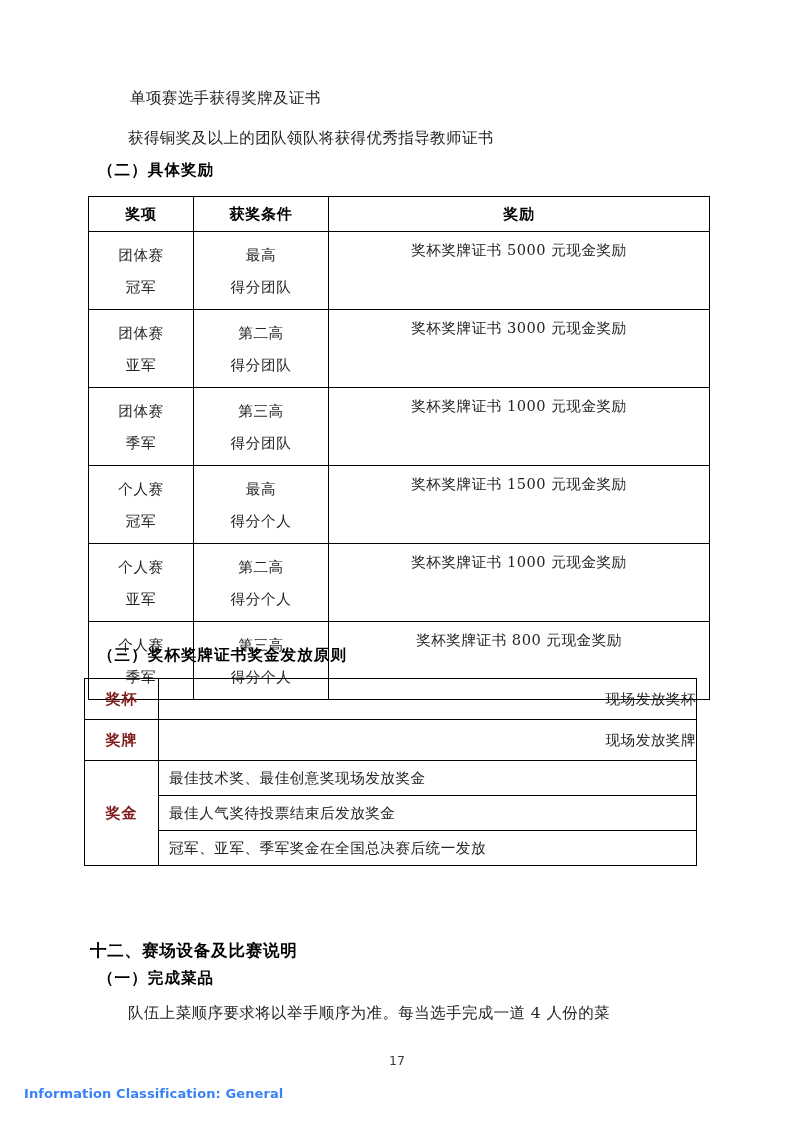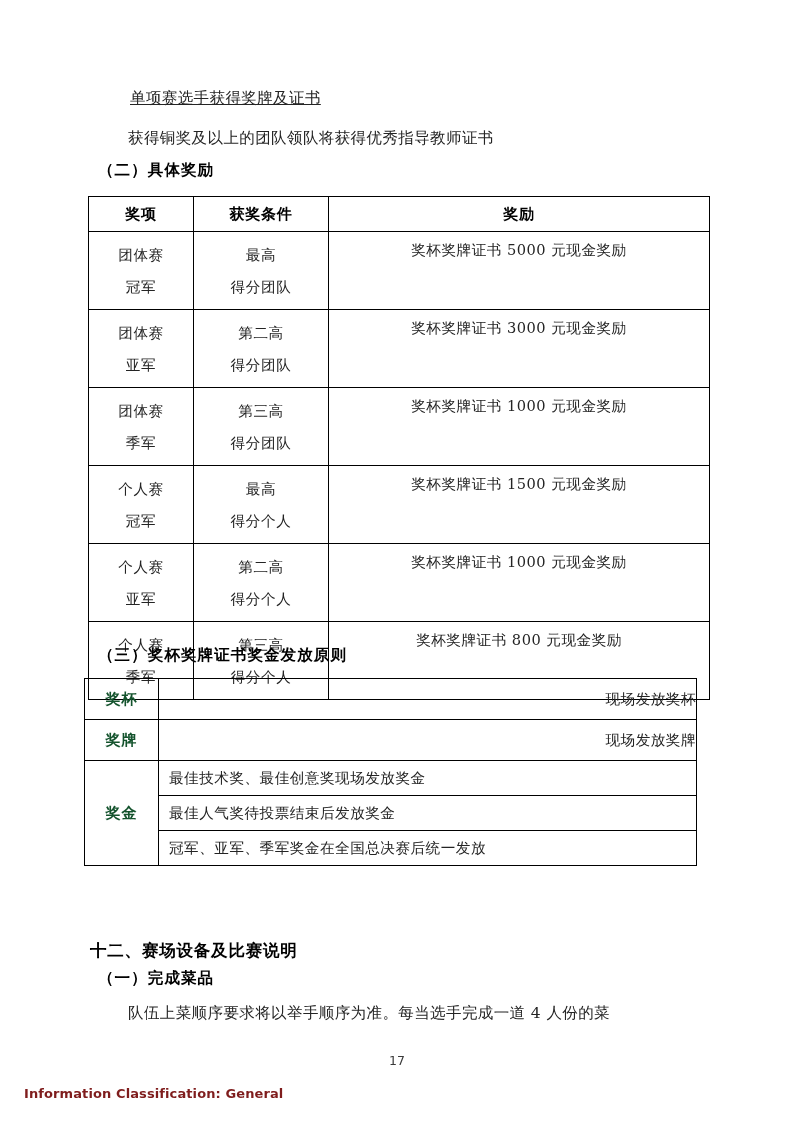--- a/index.html
+++ b/index.html
@@ -106,21 +106,21 @@
     left: 84px;
     top: 678px;
     width: 612px;
   }
   #dist-table td.label-cell {
     text-align: center;
     font-family: "DejaVu Sans", "Liberation Sans", sans-serif;
     font-weight: 700;
     font-size: 15px;
     letter-spacing: 1px;
-    color: #14532d;
+    color: #7f1d1d;
     width: 74px;
   }
   #dist-table td.content-cell {
     text-align: right;
     padding: 0 0 0 10px;
     letter-spacing: 0.5px;
   }
   #dist-table tr.simple-row td { height: 40px; }
   #dist-table td.cert-cell {
     height: 60px;
@@ -170,21 +170,21 @@
     font-weight: 700;
     letter-spacing: 0.1px;
     white-space: nowrap;
   }
 </style>
 </head>
 <body>
 
 <div class="page">
 
-  <div class="body-line" style="left:130px; top:88px;text-decoration:underline;">单项赛选手获得奖牌及证书</div>
+  <div class="body-line" style="left:130px; top:88px;">单项赛选手获得奖牌及证书</div>
   <div class="body-line" style="left:128px; top:128px;">获得铜奖及以上的团队领队将获得优秀指导教师证书</div>
 
   <div class="heading-sub" style="left:98px; top:160px;">（二）具体奖励</div>
 
   <table class="doc-table" id="award-table">
     <colgroup>
       <col style="width:105px">
       <col style="width:135px">
       <col style="width:381px">
     </colgroup>
@@ -302,15 +302,15 @@
     </tbody>
   </table>
 
   <div class="heading-major" style="left:90px; top:940px;">十二、赛场设备及比赛说明</div>
 
   <div class="heading-sub" style="left:98px; top:968px;">（一）完成菜品</div>
 
   <div class="body-line" style="left:128px; top:1003px;">队伍上菜顺序要求将以举手顺序为准。每当选手完成一道 4 人份的菜</div>
 
   <div id="page-number">17</div>
-  <div id="classification-banner" style="color: #7f1d1d;">Information Classification: General</div>
+  <div id="classification-banner" style="color: #3b82f6;">Information Classification: General</div>
 
 </div>
 
 </body></html>

